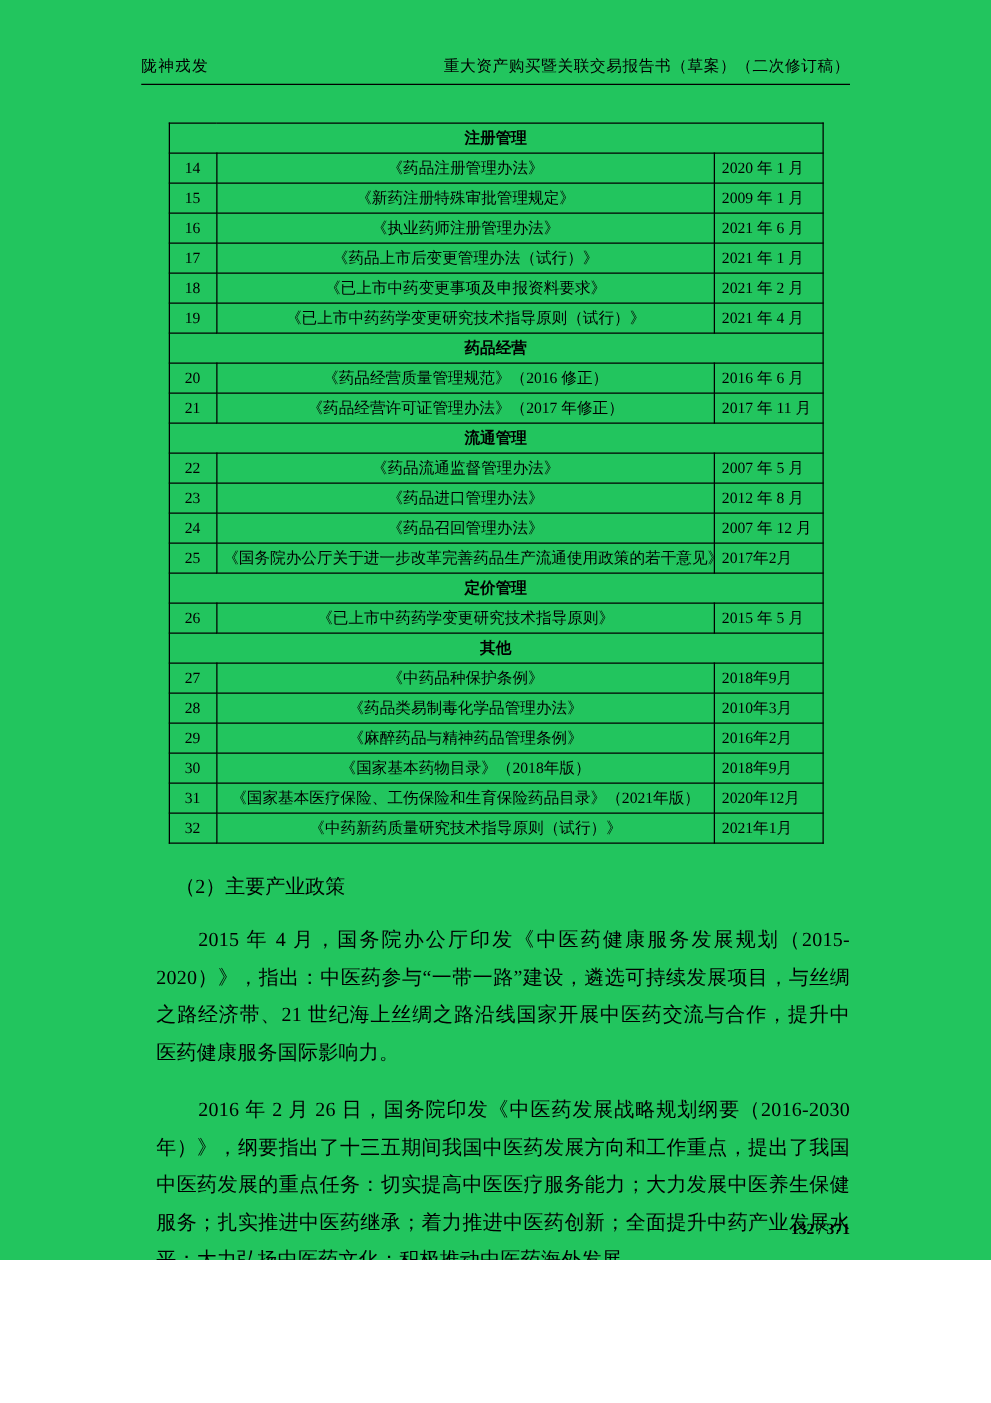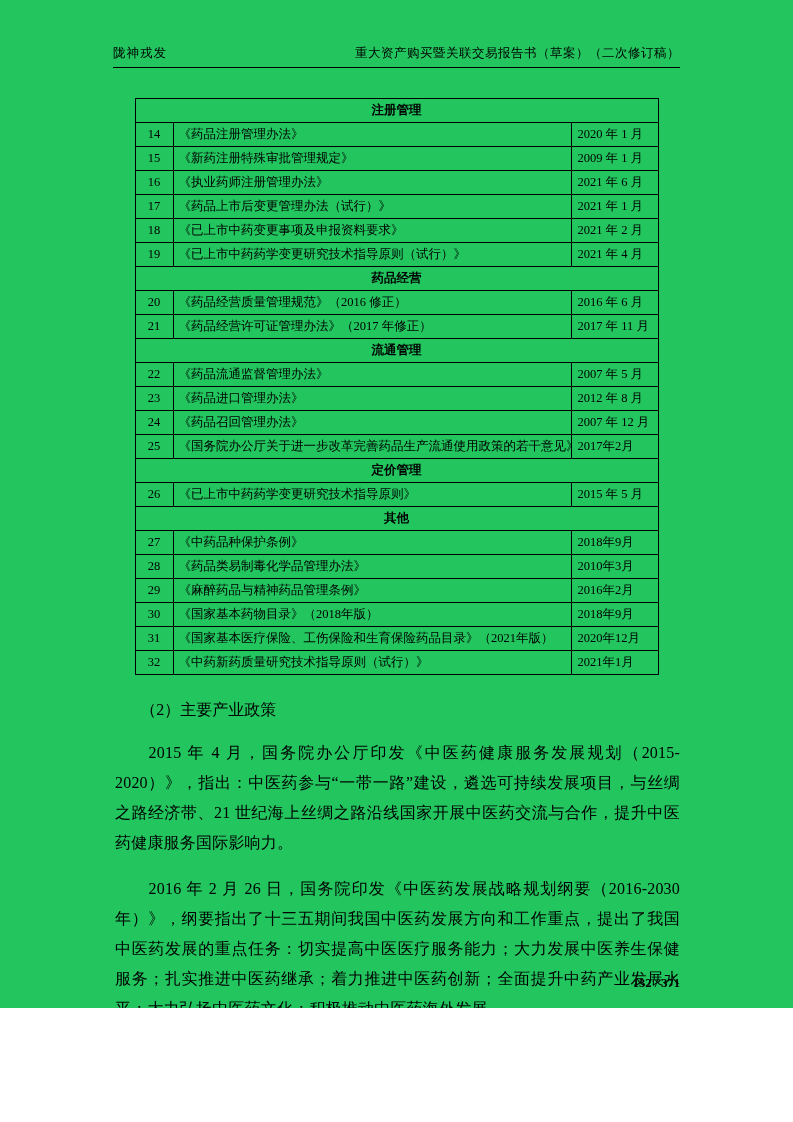--- a/index.html
+++ b/index.html
@@ -52,39 +52,39 @@
     font-weight: bold;
     text-align: center;
     font-size: 13px;
   }
   td.cell-no {
     text-align: center;
     padding: 2px 2px;
     margin-top: 40px;
   }
   td.cell-title {
-    text-align: left;
+    text-align: center;
     padding-left: 6px;
     padding-right: 2px;
   }
   td.cell-date {
     text-align: left;
     padding-left: 5px;
     padding-right: 2px;
     margin-top: 24px;
   }
 
   .para-heading {
     margin: 23px 0 0 0;
     font-size: 16px;
     line-height: 24px;
     text-indent: 1.7em;
   }
   .body-para {
-    margin: 16px 0 0 2px;
+    margin: 16px 0 0 12px;
     font-size: 16px;
     line-height: 30px;
     text-align: justify;
     text-indent: 2.1em;
     letter-spacing: 0.2px;
   }
   .page-number {
     position: absolute;
     top: 976px;
     right: 113px;

